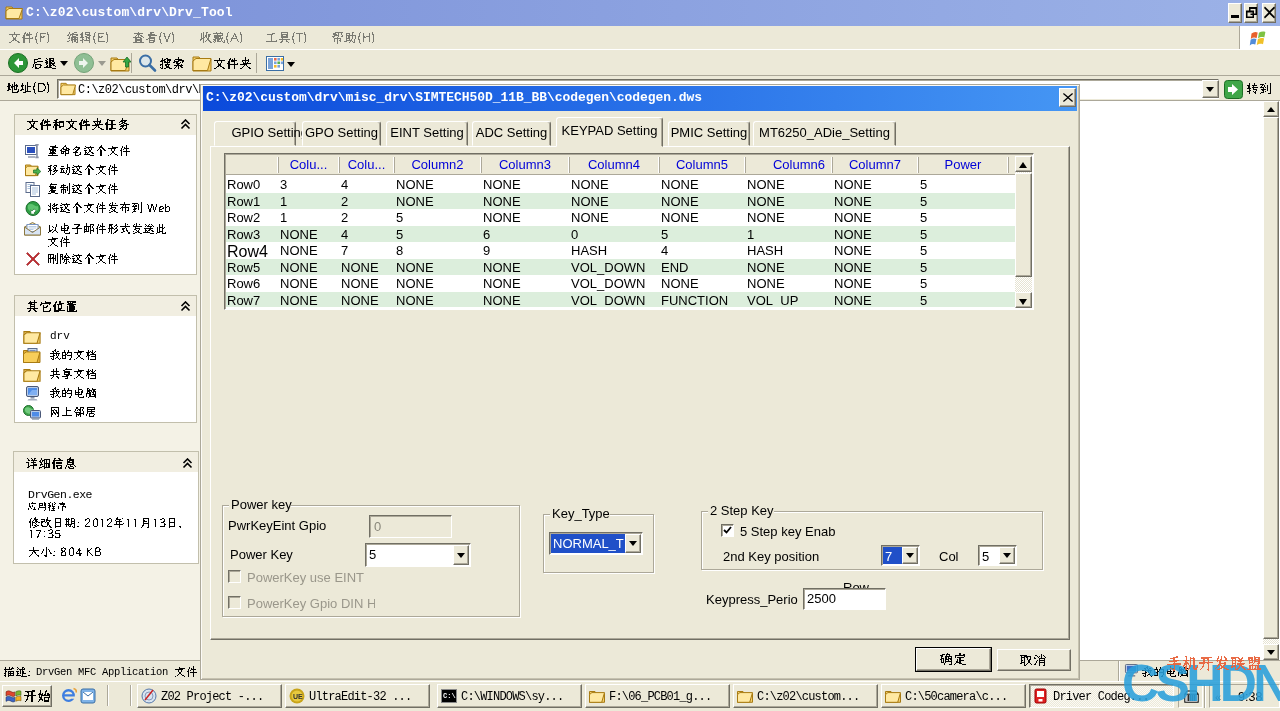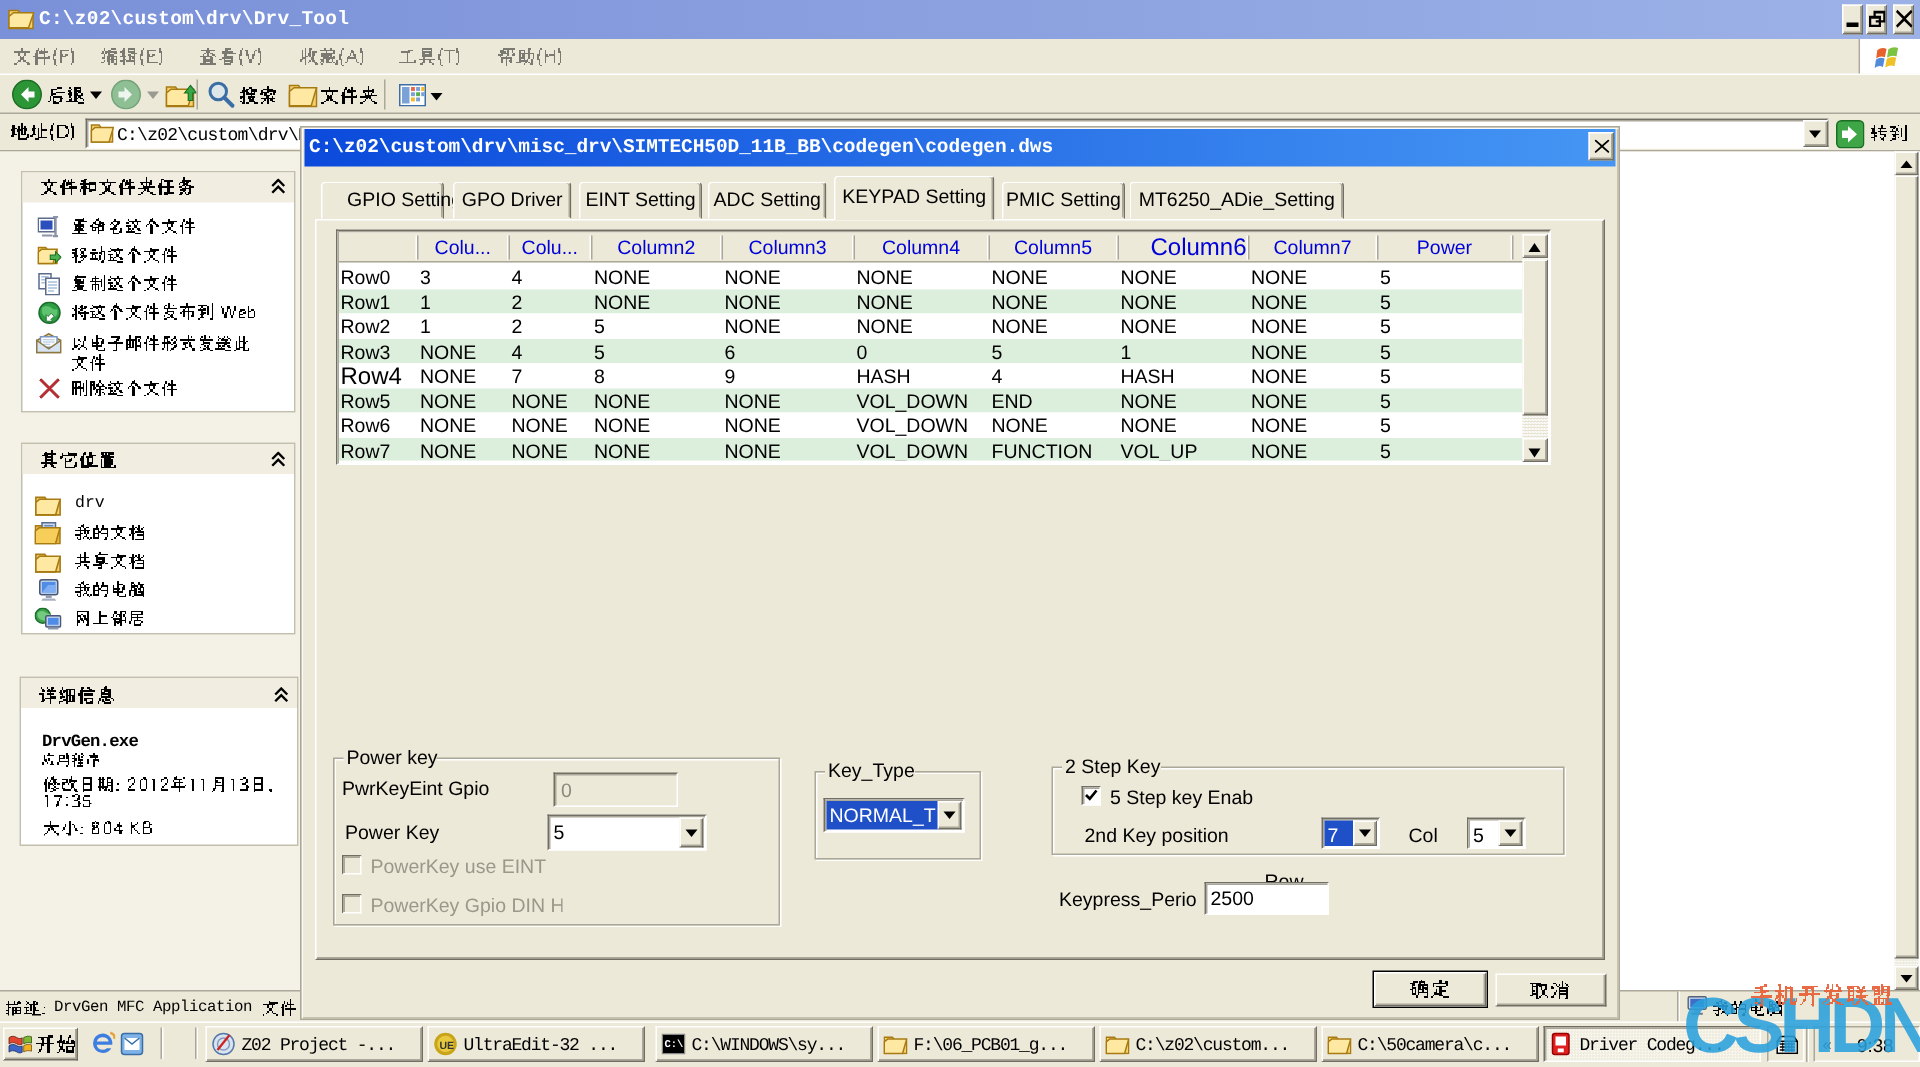--- a/index.html
+++ b/index.html
@@ -243,21 +243,21 @@
     <path d="M2 1h8v1h-8zM17 1h1v1h-1zM27 1h2v1h-2zM31 1h4v1h-4zM38 1h8v1h-8zM2 2h1v1h-1zM9 2h1v1h-1zM17 2h1v1h-1zM27 2h2v1h-2zM31 2h1v1h-1zM34 2h1v1h-1zM38 2h1v1h-1zM45 2h1v1h-1zM2 3h1v1h-1zM5 3h1v1h-1zM9 3h1v1h-1zM17 3h1v1h-1zM26 3h1v1h-1zM29 3h3v1h-3zM33 3h1v1h-1zM38 3h8v1h-8zM2 4h3v1h-3zM6 4h2v1h-2zM9 4h1v1h-1zM17 4h5v1h-5zM26 4h1v1h-1zM28 4h1v1h-1zM30 4h2v1h-2zM33 4h1v1h-1zM38 4h1v1h-1zM42 4h1v1h-1zM2 5h1v1h-1zM4 5h1v1h-1zM7 5h1v1h-1zM9 5h1v1h-1zM17 5h1v1h-1zM25 5h1v1h-1zM31 5h1v1h-1zM34 5h1v1h-1zM38 5h8v1h-8zM2 6h1v1h-1zM4 6h2v1h-2zM7 6h3v1h-3zM17 6h1v1h-1zM26 6h6v1h-6zM34 6h1v1h-1zM38 6h1v1h-1zM42 6h1v1h-1zM2 7h2v1h-2zM5 7h2v1h-2zM8 7h2v1h-2zM17 7h1v1h-1zM27 7h1v1h-1zM30 7h5v1h-5zM38 7h1v1h-1zM40 7h5v1h-5zM2 8h2v1h-2zM6 8h1v1h-1zM9 8h1v1h-1zM17 8h1v1h-1zM27 8h5v1h-5zM34 8h1v1h-1zM37 8h1v1h-1zM40 8h1v1h-1zM45 8h1v1h-1zM2 9h1v1h-1zM9 9h1v1h-1zM13 9h10v1h-10zM27 9h1v1h-1zM29 9h1v1h-1zM31 9h1v1h-1zM37 9h1v1h-1zM40 9h1v1h-1zM44 9h1v1h-1zM2 10h1v1h-1zM8 10h2v1h-2zM27 10h1v1h-1zM31 10h1v1h-1zM40 10h5v1h-5z" fill="#000"></path>
   </svg>
 <div class="abs" style="left:13px;top:451px;width:186px;height:113px;background:#fff;border:1px solid #C2BFAC"></div>
 <div class="abs" style="left:14px;top:452px;width:184px;height:20px;background:#F1EEE1"></div>
 <svg style="position:absolute;left:25px;top:457px;" width="52" height="13" shape-rendering="crispEdges">
     <path d="M45 0h1v1h-1zM2 1h1v1h-1zM6 1h1v1h-1zM9 1h2v1h-2zM16 1h1v1h-1zM29 1h2v1h-2zM33 1h2v1h-2zM44 1h2v1h-2zM3 2h1v1h-1zM7 2h1v1h-1zM9 2h1v1h-1zM16 2h1v1h-1zM19 2h6v1h-6zM29 2h1v1h-1zM34 2h2v1h-2zM42 2h7v1h-7zM3 3h2v1h-2zM6 3h6v1h-6zM15 3h1v1h-1zM17 3h3v1h-3zM21 3h1v1h-1zM24 3h1v1h-1zM28 3h10v1h-10zM42 3h1v1h-1zM44 3h5v1h-5zM8 4h1v1h-1zM14 4h2v1h-2zM17 4h1v1h-1zM19 4h1v1h-1zM21 4h1v1h-1zM24 4h1v1h-1zM28 4h2v1h-2zM42 4h3v1h-3zM47 4h2v1h-2zM1 5h3v1h-3zM6 5h5v1h-5zM15 5h2v1h-2zM19 5h1v1h-1zM21 5h1v1h-1zM24 5h1v1h-1zM27 5h3v1h-3zM31 5h6v1h-6zM42 5h7v1h-7zM3 6h1v1h-1zM8 6h1v1h-1zM16 6h1v1h-1zM19 6h6v1h-6zM27 6h3v1h-3zM31 6h6v1h-6zM42 6h1v1h-1zM47 6h2v1h-2zM3 7h1v1h-1zM8 7h4v1h-4zM15 7h3v1h-3zM19 7h1v1h-1zM21 7h1v1h-1zM23 7h2v1h-2zM28 7h2v1h-2zM42 7h7v1h-7zM3 8h1v1h-1zM5 8h7v1h-7zM15 8h1v1h-1zM19 8h1v1h-1zM21 8h1v1h-1zM23 8h2v1h-2zM28 8h2v1h-2zM31 8h6v1h-6zM41 8h1v1h-1zM45 8h1v1h-1zM49 8h1v1h-1zM3 9h2v1h-2zM8 9h1v1h-1zM17 9h3v1h-3zM21 9h1v1h-1zM23 9h2v1h-2zM28 9h2v1h-2zM31 9h2v1h-2zM36 9h1v1h-1zM41 9h1v1h-1zM43 9h1v1h-1zM45 9h3v1h-3zM50 9h1v1h-1zM2 10h2v1h-2zM8 10h1v1h-1zM14 10h3v1h-3zM19 10h6v1h-6zM28 10h2v1h-2zM32 10h1v1h-1zM35 10h2v1h-2zM40 10h1v1h-1zM43 10h2v1h-2zM48 10h1v1h-1zM8 11h1v1h-1zM14 11h1v1h-1zM19 11h1v1h-1zM28 11h2v1h-2zM32 11h5v1h-5zM40 11h1v1h-1zM44 11h5v1h-5z" fill="#000"></path>
   </svg>
 <svg class="abs" style="left:182px;top:458px" width="11" height="11" viewBox="0 0 11 11">
 <path d="M1.5 5 L5.5 1 L9.5 5 M1.5 9.5 L5.5 5.5 L9.5 9.5" fill="none" stroke="#000" stroke-width="1.6"></path>
   </svg>
-<div class="abs mono" style="left:28px;top:488px;font-size:11.5px;font-weight:bold;color:#000;letter-spacing:-0.5px">DrvGen.exe</div>
+<div class="abs mono" style="left:28px;top:488px;font-size:11.5px;font-weight:normal;color:#000;letter-spacing:-0.5px">DrvGen.exe</div>
 <svg style="position:absolute;left:27px;top:501px;" width="40" height="11" shape-rendering="crispEdges">
     <path d="M5 1h1v1h-1zM17 1h1v1h-1zM23 1h1v1h-1zM27 1h1v1h-1zM35 1h1v1h-1zM2 2h1v1h-1zM4 2h5v1h-5zM12 2h4v1h-4zM17 2h2v1h-2zM21 2h2v1h-2zM25 2h1v1h-1zM28 2h1v1h-1zM32 2h6v1h-6zM2 3h1v1h-1zM12 3h1v1h-1zM15 3h1v1h-1zM17 3h2v1h-2zM22 3h1v1h-1zM25 3h1v1h-1zM27 3h1v1h-1zM33 3h5v1h-5zM2 4h1v1h-1zM5 4h1v1h-1zM12 4h4v1h-4zM17 4h2v1h-2zM21 4h3v1h-3zM25 4h1v1h-1zM36 4h1v1h-1zM2 5h2v1h-2zM5 5h1v1h-1zM12 5h1v1h-1zM18 5h1v1h-1zM22 5h2v1h-2zM25 5h3v1h-3zM31 5h1v1h-1zM35 5h4v1h-4zM3 6h1v1h-1zM7 6h1v1h-1zM12 6h7v1h-7zM21 6h2v1h-2zM26 6h1v1h-1zM31 6h1v1h-1zM35 6h1v1h-1zM38 6h1v1h-1zM1 7h1v1h-1zM4 7h1v1h-1zM7 7h1v1h-1zM11 7h1v1h-1zM18 7h1v1h-1zM22 7h1v1h-1zM25 7h3v1h-3zM31 7h1v1h-1zM35 7h1v1h-1zM1 8h1v1h-1zM6 8h3v1h-3zM11 8h1v1h-1zM18 8h1v1h-1zM22 8h1v1h-1zM26 8h1v1h-1zM35 8h1v1h-1zM17 9h1v1h-1zM22 9h1v1h-1zM24 9h4v1h-4zM35 9h1v1h-1z" fill="#000"></path>
   </svg>
 <svg style="position:absolute;left:28px;top:517px;" width="154" height="12" shape-rendering="crispEdges">
     <path d="M7 0h1v1h-1zM19 0h1v1h-1zM89 0h1v1h-1zM3 1h1v1h-1zM6 1h2v1h-2zM19 1h1v1h-1zM27 1h6v1h-6zM38 1h1v1h-1zM40 1h1v1h-1zM43 1h3v1h-3zM59 1h2v1h-2zM67 1h2v1h-2zM81 1h2v1h-2zM88 1h2v1h-2zM94 1h1v1h-1zM115 1h6v1h-6zM134 1h2v1h-2zM141 1h6v1h-6zM2 2h1v1h-1zM6 2h4v1h-4zM13 2h4v1h-4zM18 2h2v1h-2zM27 2h1v1h-1zM32 2h1v1h-1zM37 2h5v1h-5zM43 2h1v1h-1zM46 2h1v1h-1zM57 2h2v1h-2zM61 2h1v1h-1zM66 2h1v1h-1zM68 2h2v1h-2zM73 2h2v1h-2zM79 2h2v1h-2zM83 2h1v1h-1zM88 2h5v1h-5zM99 2h2v1h-2zM106 2h2v1h-2zM115 2h1v1h-1zM120 2h1v1h-1zM126 2h2v1h-2zM132 2h2v1h-2zM136 2h1v1h-1zM141 2h1v1h-1zM146 2h1v1h-1zM2 3h1v1h-1zM5 3h1v1h-1zM7 3h2v1h-2zM16 3h1v1h-1zM18 3h5v1h-5zM27 3h1v1h-1zM32 3h1v1h-1zM38 3h1v1h-1zM40 3h1v1h-1zM43 3h1v1h-1zM46 3h1v1h-1zM57 3h1v1h-1zM61 3h1v1h-1zM65 3h1v1h-1zM69 3h1v1h-1zM74 3h1v1h-1zM79 3h1v1h-1zM83 3h1v1h-1zM87 3h1v1h-1zM91 3h1v1h-1zM100 3h1v1h-1zM107 3h1v1h-1zM115 3h2v1h-2zM120 3h1v1h-1zM127 3h1v1h-1zM136 3h1v1h-1zM141 3h1v1h-1zM146 3h1v1h-1zM1 4h2v1h-2zM4 4h1v1h-1zM7 4h3v1h-3zM13 4h4v1h-4zM18 4h1v1h-1zM21 4h1v1h-1zM27 4h1v1h-1zM32 4h1v1h-1zM38 4h3v1h-3zM43 4h4v1h-4zM61 4h1v1h-1zM65 4h1v1h-1zM69 4h1v1h-1zM74 4h1v1h-1zM83 4h1v1h-1zM88 4h6v1h-6zM100 4h1v1h-1zM107 4h1v1h-1zM115 4h4v1h-4zM120 4h1v1h-1zM127 4h1v1h-1zM135 4h2v1h-2zM141 4h1v1h-1zM146 4h1v1h-1zM1 5h2v1h-2zM4 5h3v1h-3zM8 5h1v1h-1zM10 5h2v1h-2zM13 5h2v1h-2zM17 5h1v1h-1zM19 5h2v1h-2zM27 5h6v1h-6zM38 5h1v1h-1zM40 5h1v1h-1zM43 5h1v1h-1zM46 5h1v1h-1zM50 5h1v1h-1zM60 5h1v1h-1zM65 5h1v1h-1zM69 5h1v1h-1zM74 5h1v1h-1zM82 5h1v1h-1zM88 5h1v1h-1zM91 5h1v1h-1zM100 5h1v1h-1zM107 5h1v1h-1zM115 5h1v1h-1zM120 5h1v1h-1zM127 5h1v1h-1zM133 5h3v1h-3zM141 5h6v1h-6zM2 6h1v1h-1zM4 6h1v1h-1zM7 6h1v1h-1zM13 6h1v1h-1zM19 6h2v1h-2zM27 6h1v1h-1zM32 6h1v1h-1zM38 6h1v1h-1zM40 6h1v1h-1zM43 6h4v1h-4zM59 6h1v1h-1zM65 6h1v1h-1zM69 6h1v1h-1zM74 6h1v1h-1zM81 6h1v1h-1zM88 6h1v1h-1zM91 6h1v1h-1zM95 6h1v1h-1zM100 6h1v1h-1zM107 6h1v1h-1zM115 6h6v1h-6zM127 6h1v1h-1zM136 6h1v1h-1zM141 6h1v1h-1zM146 6h1v1h-1zM2 7h1v1h-1zM4 7h1v1h-1zM8 7h1v1h-1zM13 7h1v1h-1zM19 7h2v1h-2zM27 7h1v1h-1zM32 7h1v1h-1zM37 7h7v1h-7zM46 7h1v1h-1zM58 7h1v1h-1zM65 7h1v1h-1zM69 7h1v1h-1zM74 7h1v1h-1zM80 7h1v1h-1zM86 7h9v1h-9zM100 7h1v1h-1zM107 7h1v1h-1zM115 7h1v1h-1zM120 7h1v1h-1zM127 7h1v1h-1zM136 7h2v1h-2zM141 7h1v1h-1zM146 7h1v1h-1zM2 8h1v1h-1zM4 8h1v1h-1zM6 8h2v1h-2zM9 8h2v1h-2zM13 8h2v1h-2zM19 8h1v1h-1zM21 8h1v1h-1zM27 8h1v1h-1zM32 8h1v1h-1zM38 8h1v1h-1zM40 8h1v1h-1zM42 8h1v1h-1zM46 8h1v1h-1zM57 8h1v1h-1zM65 8h1v1h-1zM69 8h1v1h-1zM74 8h1v1h-1zM79 8h1v1h-1zM91 8h1v1h-1zM100 8h1v1h-1zM107 8h1v1h-1zM114 8h2v1h-2zM120 8h1v1h-1zM127 8h1v1h-1zM136 8h1v1h-1zM141 8h1v1h-1zM146 8h1v1h-1zM2 9h1v1h-1zM7 9h2v1h-2zM14 9h5v1h-5zM21 9h2v1h-2zM27 9h6v1h-6zM38 9h1v1h-1zM41 9h2v1h-2zM44 9h1v1h-1zM46 9h1v1h-1zM49 9h2v1h-2zM57 9h5v1h-5zM66 9h3v1h-3zM74 9h1v1h-1zM79 9h5v1h-5zM91 9h1v1h-1zM100 9h1v1h-1zM107 9h1v1h-1zM114 9h1v1h-1zM120 9h1v1h-1zM127 9h1v1h-1zM132 9h5v1h-5zM141 9h6v1h-6zM151 9h2v1h-2zM2 10h1v1h-1zM5 10h2v1h-2zM22 10h2v1h-2zM27 10h1v1h-1zM45 10h2v1h-2zM91 10h1v1h-1zM113 10h1v1h-1zM119 10h2v1h-2zM141 10h1v1h-1zM152 10h1v1h-1z" fill="#000"></path>
   </svg>
 <svg style="position:absolute;left:28px;top:529px;" width="33" height="10" shape-rendering="crispEdges">
     <path d="M22 0h2v1h-2zM2 1h2v1h-2zM8 1h5v1h-5zM20 1h2v1h-2zM24 1h1v1h-1zM28 1h4v1h-4zM3 2h1v1h-1zM12 2h1v1h-1zM16 2h1v1h-1zM24 2h1v1h-1zM27 2h1v1h-1zM3 3h1v1h-1zM11 3h1v1h-1zM23 3h2v1h-2zM27 3h1v1h-1zM3 4h1v1h-1zM11 4h1v1h-1zM21 4h3v1h-3zM27 4h5v1h-5zM3 5h1v1h-1zM10 5h1v1h-1zM24 5h1v1h-1zM31 5h1v1h-1zM3 6h1v1h-1zM10 6h1v1h-1zM24 6h2v1h-2zM31 6h2v1h-2zM3 7h1v1h-1zM9 7h2v1h-2zM16 7h1v1h-1zM24 7h1v1h-1zM27 7h1v1h-1zM31 7h1v1h-1zM3 8h1v1h-1zM9 8h1v1h-1zM20 8h5v1h-5zM27 8h5v1h-5z" fill="#000"></path>
   </svg>
 <svg style="position:absolute;left:28px;top:546px;" width="74" height="11" shape-rendering="crispEdges">
@@ -285,21 +285,21 @@
 <div class="abs" style="left:203px;top:86px;width:874px;height:25px;background:linear-gradient(90deg,#0B4ADB,#4596F4)"></div>
 <div class="abs mono" style="left:206px;top:90px;font-size:13px;font-weight:bold;color:#fff;letter-spacing:-0.05px">C:\z02\custom\drv\misc_drv\SIMTECH50D_11B_BB\codegen\codegen.dws</div>
 <div class="abs btn" style="left:1059px;top:88px;width:17px;height:19px"></div>
 <svg class="abs" style="left:1063px;top:93px" width="10" height="9" viewBox="0 0 10 9">
     <path d="M0.8 0 L5 3.6 L9.2 0 L10 0.9 L5.9 4.5 L10 8.1 L9.2 9 L5 5.4 L0.8 9 L0 8.1 L4.1 4.5 L0 0.9 Z" fill="#000"></path>
   </svg>
 <div class="abs" style="left:210px;top:146px;width:860px;height:494px;background:#ECE9D8;border:1px solid;border-color:#fff #716F64 #716F64 #fff;box-shadow:inset -1px -1px 0 #ACA899"></div>
 <div class="abs" style="left:214px;top:121px;width:82px;height:25px;background:#ECE9D8;border:1px solid;border-color:#fff #716F64 #ECE9D8 #fff;border-radius:3px 3px 0 0;box-shadow:inset -1px 0 0 #ACA899"></div>
 <div class="abs t13" style="left:226px;top:125px;width:82px;text-align:right">GPIO Setting</div>
 <div class="abs" style="left:302px;top:121px;width:79px;height:25px;background:#ECE9D8;border:1px solid;border-color:#fff #716F64 #ECE9D8 #fff;border-radius:3px 3px 0 0;box-shadow:inset -1px 0 0 #ACA899"></div>
-<div class="abs t13" style="left:302px;top:125px;width:79px;text-align:center">GPO Driver</div>
+<div class="abs t13" style="left:302px;top:125px;width:79px;text-align:center">GPO Setting</div>
 <div class="abs" style="left:386px;top:121px;width:82px;height:25px;background:#ECE9D8;border:1px solid;border-color:#fff #716F64 #ECE9D8 #fff;border-radius:3px 3px 0 0;box-shadow:inset -1px 0 0 #ACA899"></div>
 <div class="abs t13" style="left:386px;top:125px;width:82px;text-align:center">EINT Setting</div>
 <div class="abs" style="left:472px;top:121px;width:79px;height:25px;background:#ECE9D8;border:1px solid;border-color:#fff #716F64 #ECE9D8 #fff;border-radius:3px 3px 0 0;box-shadow:inset -1px 0 0 #ACA899"></div>
 <div class="abs t13" style="left:472px;top:125px;width:79px;text-align:center">ADC Setting</div>
 <div class="abs" style="left:556px;top:117px;width:107px;height:30px;background:#ECE9D8;border:1px solid;border-color:#fff #716F64 #ECE9D8 #fff;border-radius:3px 3px 0 0;box-shadow:inset -1px 0 0 #ACA899;z-index:3"></div>
 <div class="abs t13" style="left:556px;top:123px;width:107px;text-align:center;z-index:3">KEYPAD Setting</div>
 <div class="abs" style="left:668px;top:121px;width:82px;height:25px;background:#ECE9D8;border:1px solid;border-color:#fff #716F64 #ECE9D8 #fff;border-radius:3px 3px 0 0;box-shadow:inset -1px 0 0 #ACA899"></div>
 <div class="abs t13" style="left:668px;top:125px;width:82px;text-align:center">PMIC Setting</div>
 <div class="abs" style="left:753px;top:121px;width:143px;height:25px;background:#ECE9D8;border:1px solid;border-color:#fff #716F64 #ECE9D8 #fff;border-radius:3px 3px 0 0;box-shadow:inset -1px 0 0 #ACA899"></div>
 <div class="abs t13" style="left:753px;top:125px;width:143px;text-align:center">MT6250_ADie_Setting</div>
@@ -310,21 +310,21 @@
 <div class="abs" style="left:339px;top:157px;width:55px;text-align:center;font-size:13px;color:#0000D8">Colu...</div>
 <div class="abs" style="left:339px;top:157px;width:1px;height:16px;background:#ACA899;box-shadow:-1px 0 0 #fff"></div>
 <div class="abs" style="left:394px;top:157px;width:87px;text-align:center;font-size:13px;color:#0000D8">Column2</div>
 <div class="abs" style="left:394px;top:157px;width:1px;height:16px;background:#ACA899;box-shadow:-1px 0 0 #fff"></div>
 <div class="abs" style="left:481px;top:157px;width:88px;text-align:center;font-size:13px;color:#0000D8">Column3</div>
 <div class="abs" style="left:481px;top:157px;width:1px;height:16px;background:#ACA899;box-shadow:-1px 0 0 #fff"></div>
 <div class="abs" style="left:569px;top:157px;width:90px;text-align:center;font-size:13px;color:#0000D8">Column4</div>
 <div class="abs" style="left:569px;top:157px;width:1px;height:16px;background:#ACA899;box-shadow:-1px 0 0 #fff"></div>
 <div class="abs" style="left:659px;top:157px;width:86px;text-align:center;font-size:13px;color:#0000D8">Column5</div>
 <div class="abs" style="left:659px;top:157px;width:1px;height:16px;background:#ACA899;box-shadow:-1px 0 0 #fff"></div>
-<div class="abs" style="left:745px;top:157px;width:108px;text-align:center;font-size:16px;color:#0000D8">Column6</div>
+<div class="abs" style="left:745px;top:157px;width:108px;text-align:center;font-size:13px;color:#0000D8">Column6</div>
 <div class="abs" style="left:745px;top:157px;width:1px;height:16px;background:#ACA899;box-shadow:-1px 0 0 #fff"></div>
 <div class="abs" style="left:832px;top:157px;width:86px;text-align:center;font-size:13px;color:#0000D8">Column7</div>
 <div class="abs" style="left:832px;top:157px;width:1px;height:16px;background:#ACA899;box-shadow:-1px 0 0 #fff"></div>
 <div class="abs" style="left:918px;top:157px;width:90px;text-align:center;font-size:13px;color:#0000D8">Power</div>
 <div class="abs" style="left:918px;top:157px;width:1px;height:16px;background:#ACA899;box-shadow:-1px 0 0 #fff"></div>
 <div class="abs" style="left:1008px;top:157px;width:1px;height:16px;background:#ACA899;box-shadow:-1px 0 0 #fff"></div>
 <div class="abs" style="left:226px;top:176px;width:789px;height:16.5px;background:#fff;overflow:hidden">
 <span style="position:absolute;left:1px;top:1px;font-size:13px">Row0</span>
 <span style="position:absolute;left:54px;top:1px;font-size:13px">3</span>
 <span style="position:absolute;left:115px;top:1px;font-size:13px">4</span>

